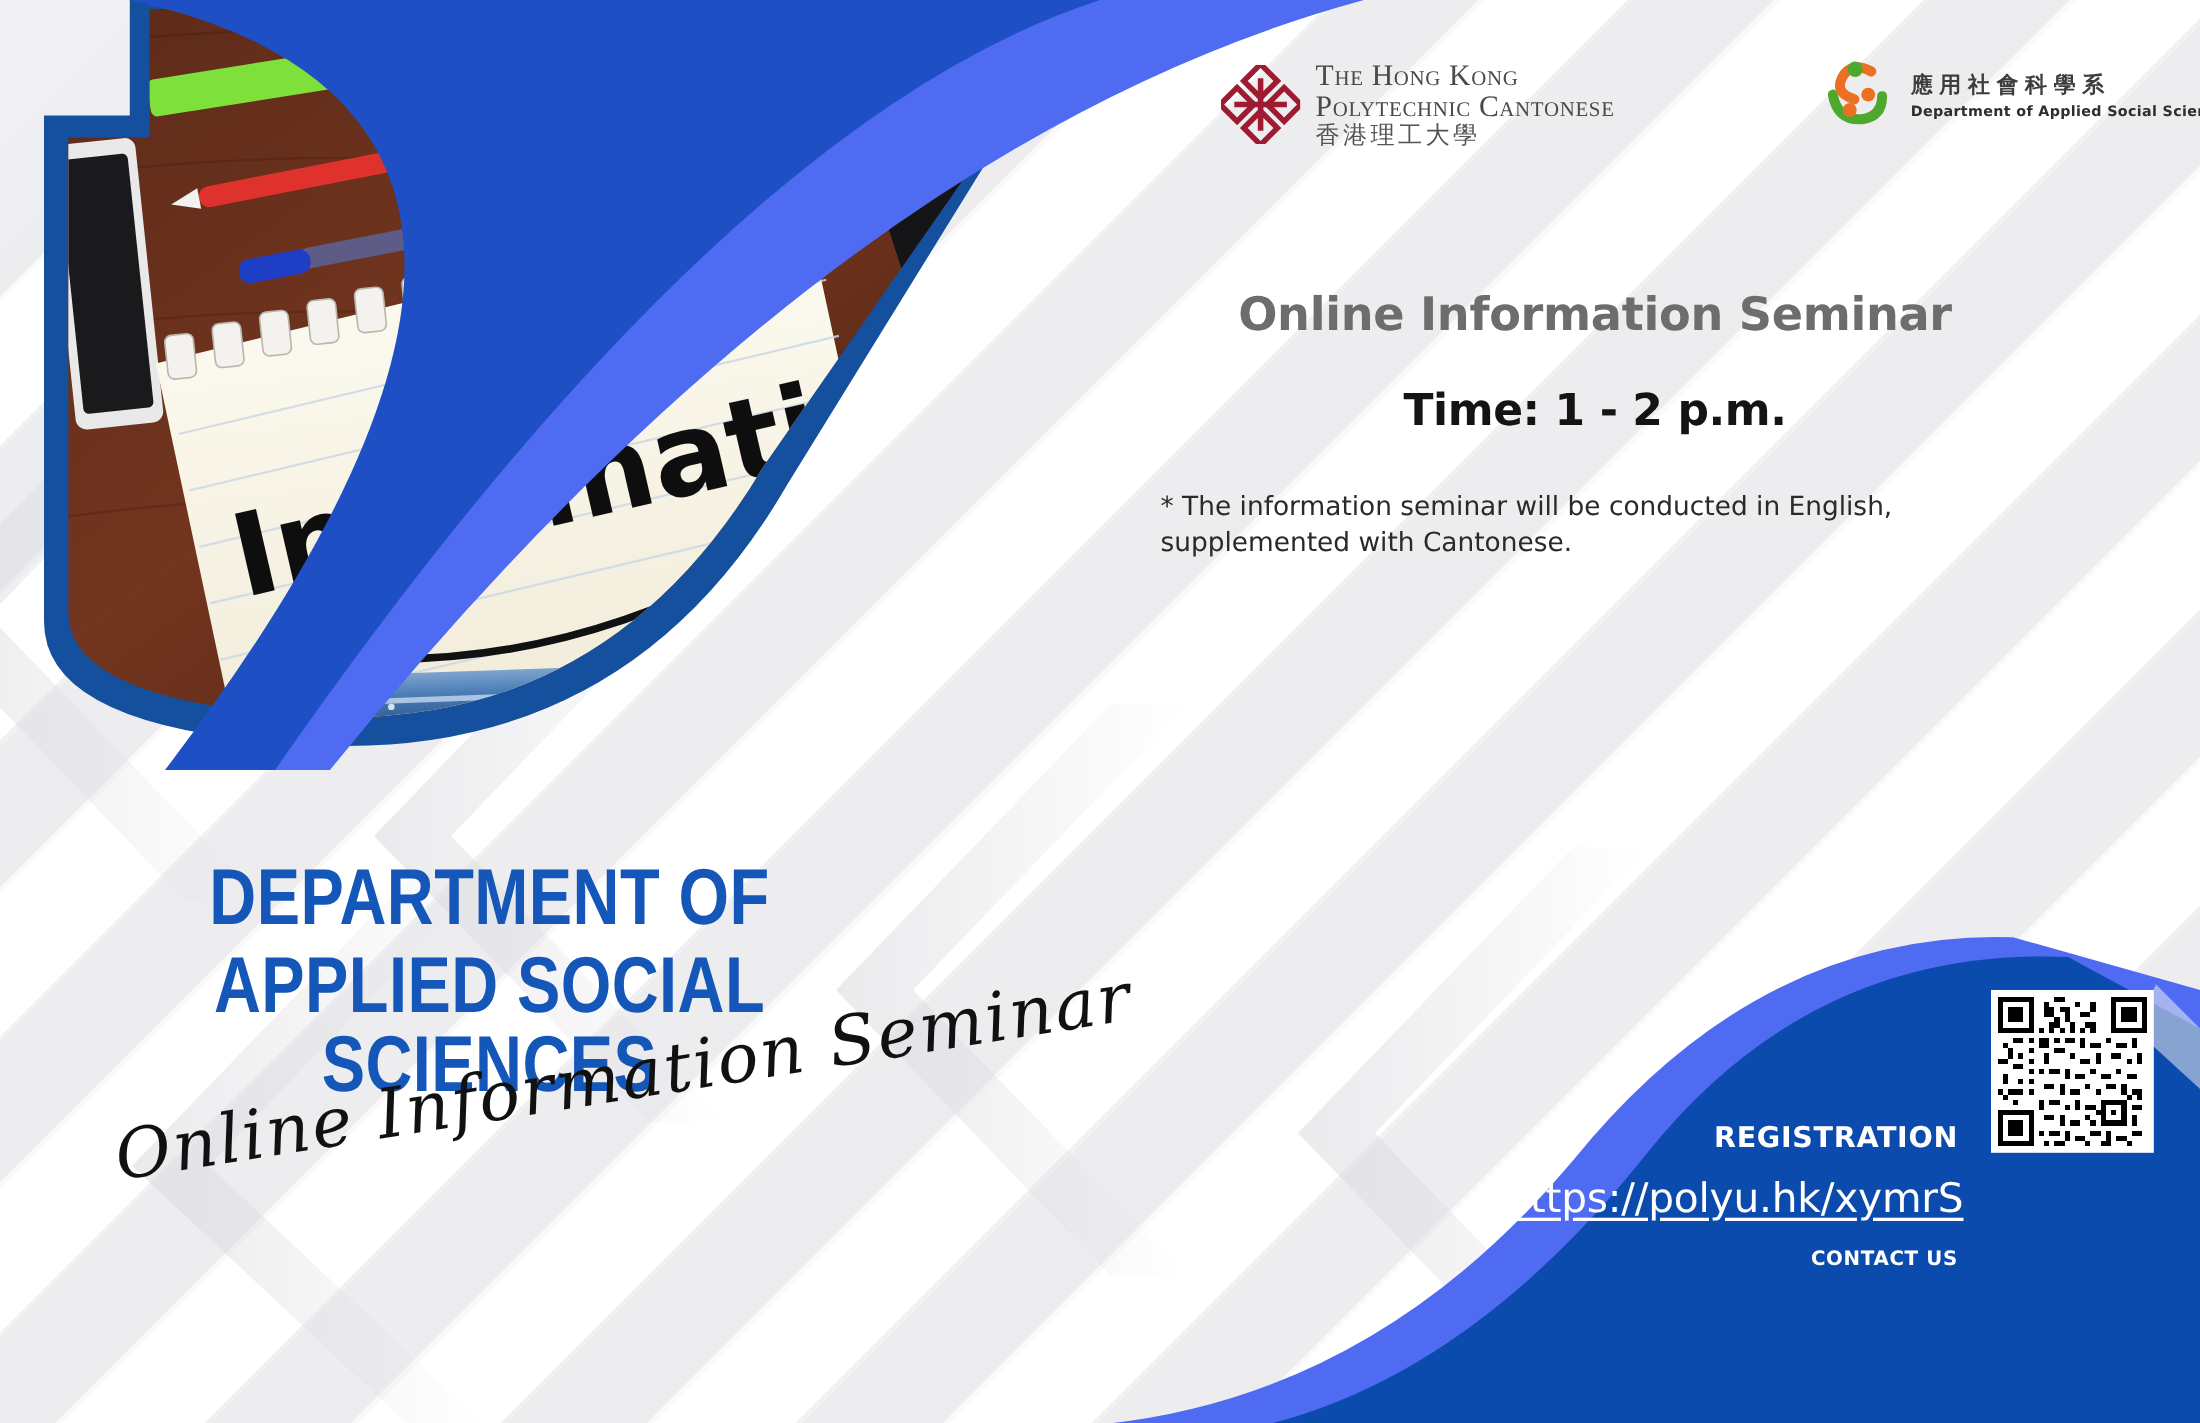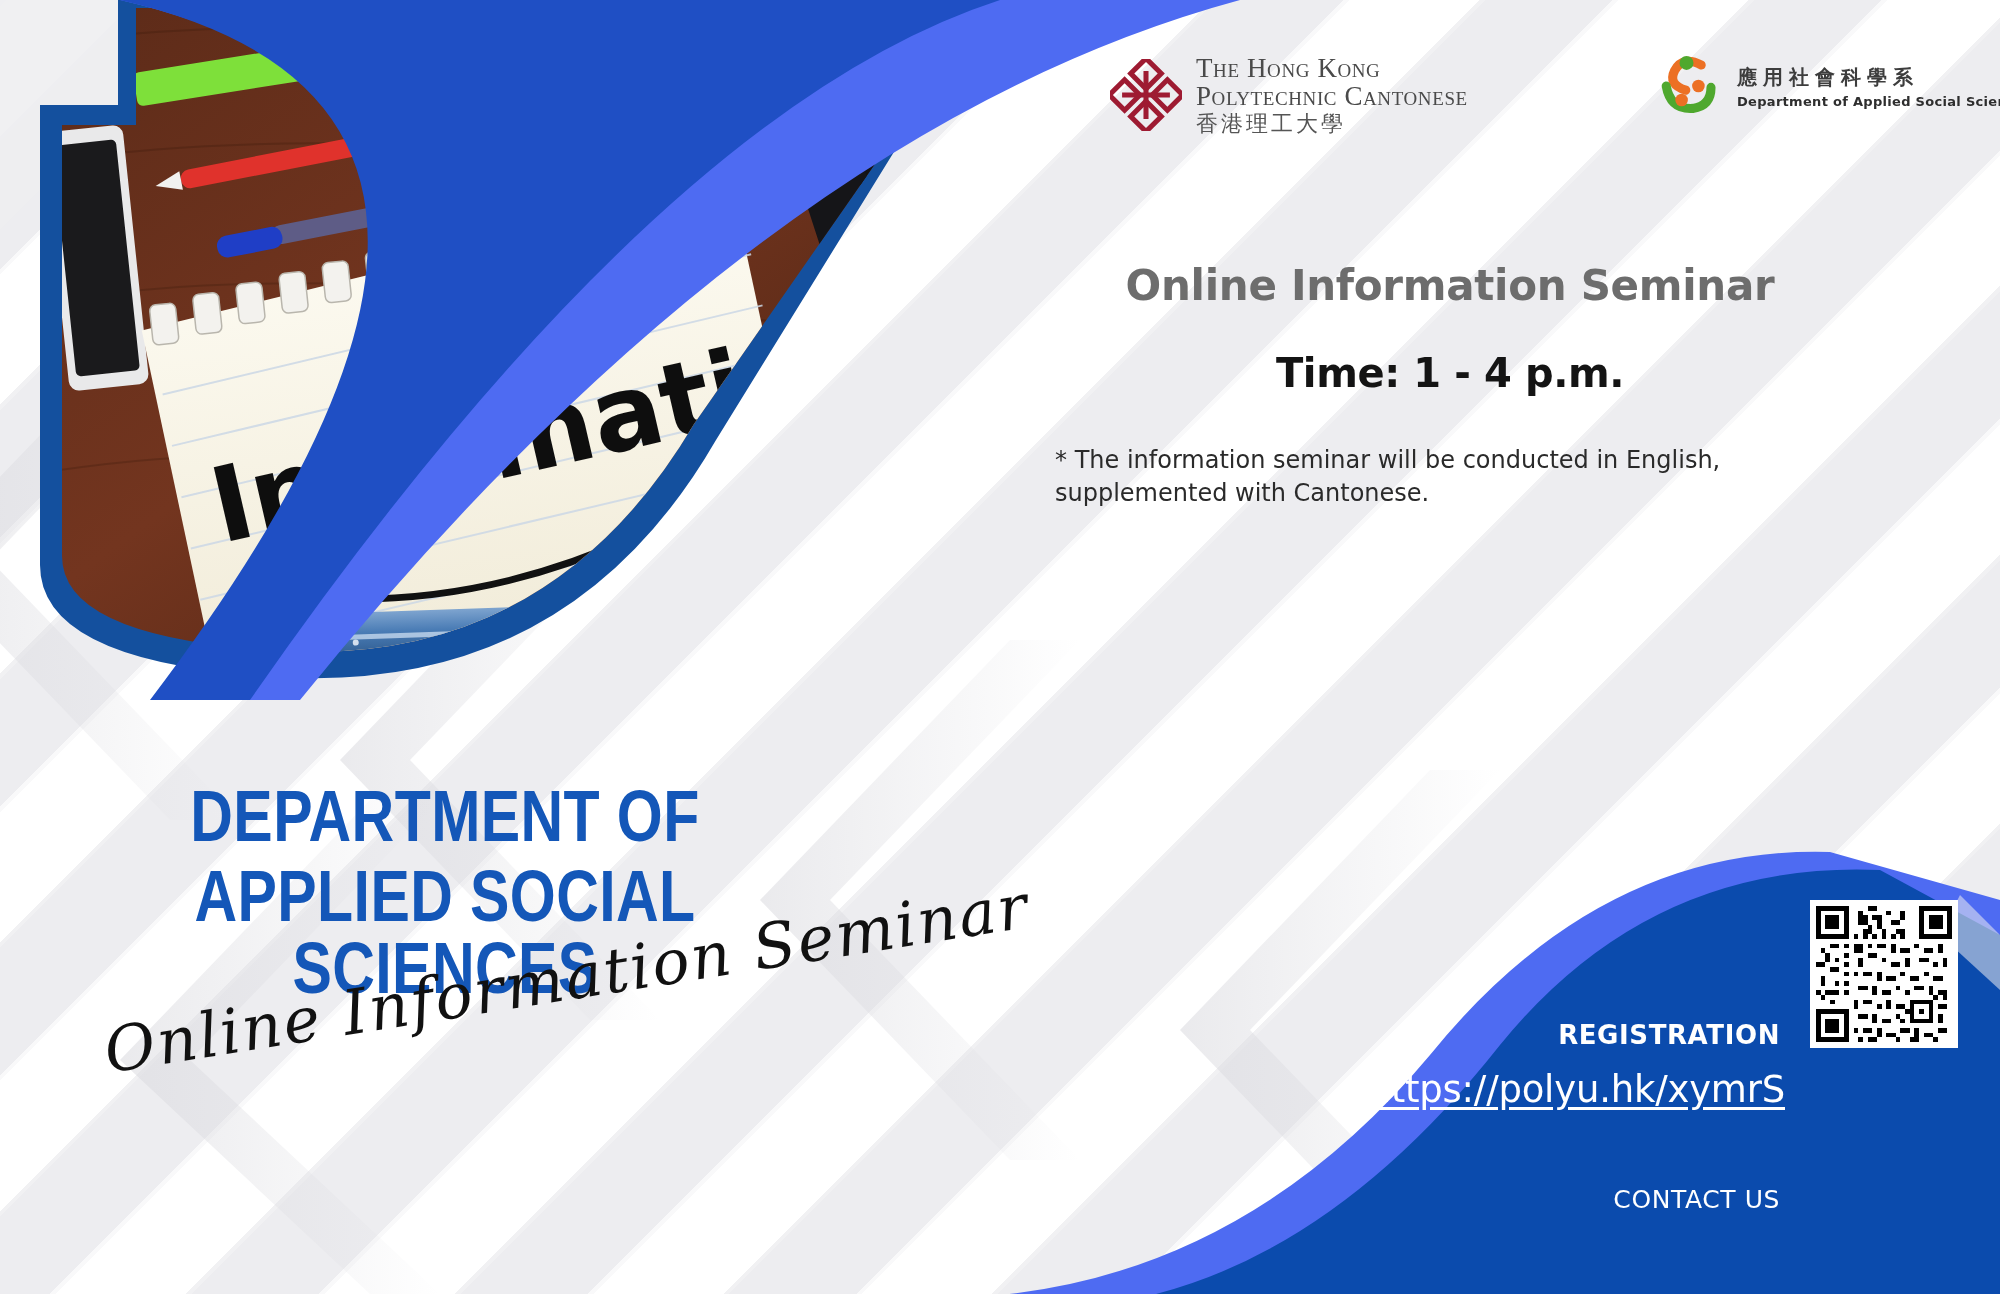--- a/index.html
+++ b/index.html
@@ -113,22 +113,22 @@
     font-family:"DejaVu Sans",sans-serif;font-weight:700;font-size:26px;
     color:#ffffff;letter-spacing:.6px;
   }
   .reg-url{
     position:absolute;left:1300px;top:1068px;width:485px;text-align:right;
     font-family:"DejaVu Sans",sans-serif;font-size:37px;
     color:#ffffff;text-decoration:underline;text-underline-offset:5px;
     letter-spacing:-.2px;
   }
   .contact-label{
-    position:absolute;left:1380px;top:1185px;width:400px;text-align:right;
-    font-family:"DejaVu Sans",sans-serif;font-weight:400;font-size:25px;
+    position:absolute;left:1380px;top:1134px;width:400px;text-align:right;
+    font-family:"DejaVu Sans",sans-serif;font-weight:700;font-size:18px;
     color:#ffffff;letter-spacing:.6px;
   }
   .contact-email{
     position:absolute;left:1380px;top:1245px;width:400px;text-align:right;
     font-family:"DejaVu Sans",sans-serif;font-size:27px;color:#ffffff;
   }
 </style>
 </head>
 <body>
 
@@ -373,21 +373,21 @@
       </svg>
     </div>
     <div>
       <div class="cn">應用社會科學系</div>
       <div class="en">Department of Applied Social Sciences</div>
     </div>
   </div>
 
   <div class="right-col">
     <div class="sub-1">Online Information Seminar</div>
-    <div class="time-line">Time: 1 - 4 p.m.</div>
+    <div class="time-line">Time: 1 - 2 p.m.</div>
     <div class="note">* The information seminar will be conducted in English, supplemented with Cantonese.</div>
   </div>
 
   <div class="dept">
     <span>DEPARTMENT OF</span>
     <span class="l2">APPLIED SOCIAL SCIENCES</span>
   </div>
 
   <div class="script">Online Information Seminar</div>
 

